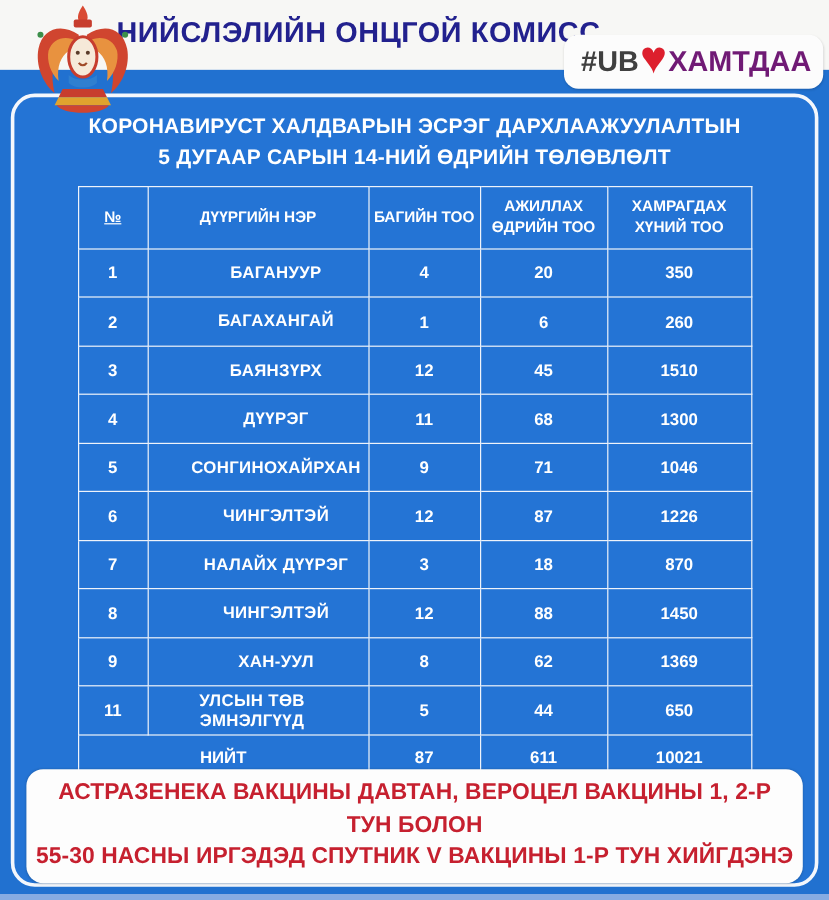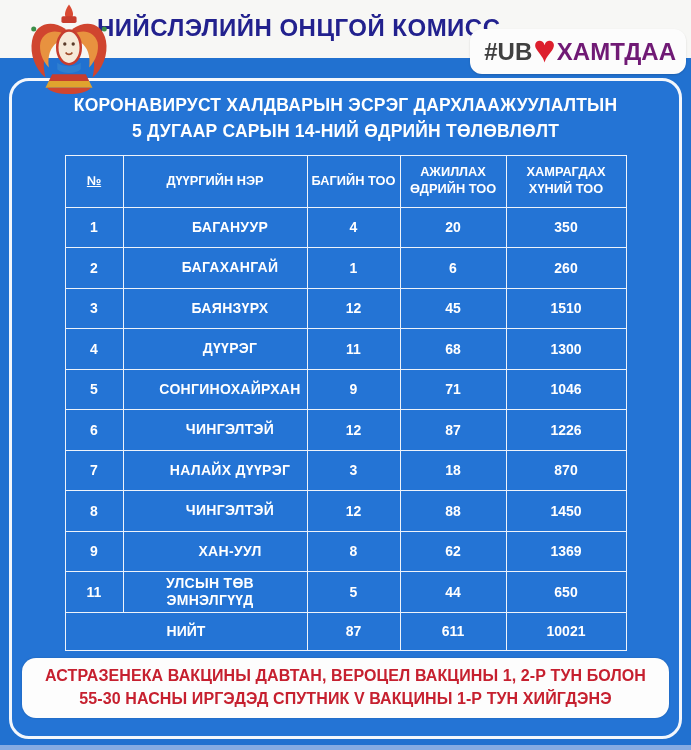--- a/index.html
+++ b/index.html
@@ -63,24 +63,24 @@
     vertical-align:middle;
   }
   table.plan thead th { height:52px; font-size:12.8px; line-height:1.3; text-align:center; }
   th.col-no span { text-decoration:underline; }
   table.plan td { height:40.5px; font-size:14px; text-align:center; }
   td.cell-name { text-align:left; padding-left:30px; letter-spacing:0.3px; line-height:1.25; }
   tr.total-row td { height:38px; }
   td.total-label { text-align:center; padding-left:0; font-size:14.5px; }
   
   .footer-note {
-    position:absolute; left:10px; right:10px; bottom:18px;
+    position:absolute; left:10px; right:10px; bottom:0;
     background:#fdfdfd; border-radius:14px; padding:7px 6px 8px 6px;
     text-align:center; color:#c6202f; font-weight:bold;
-    font-size:16px; line-height:1.4; letter-spacing:0.1px;
+    font-size:19px; line-height:1.4; letter-spacing:0.1px;
     box-shadow:0 0 2px rgba(0,0,0,0.2);
   }
 </style>
 </head>
 <body>
 
 <div class="page">
 
   <div class="top-band">
     <div class="org-title">НИЙСЛЭЛИЙН ОНЦГОЙ КОМИСС</div>

